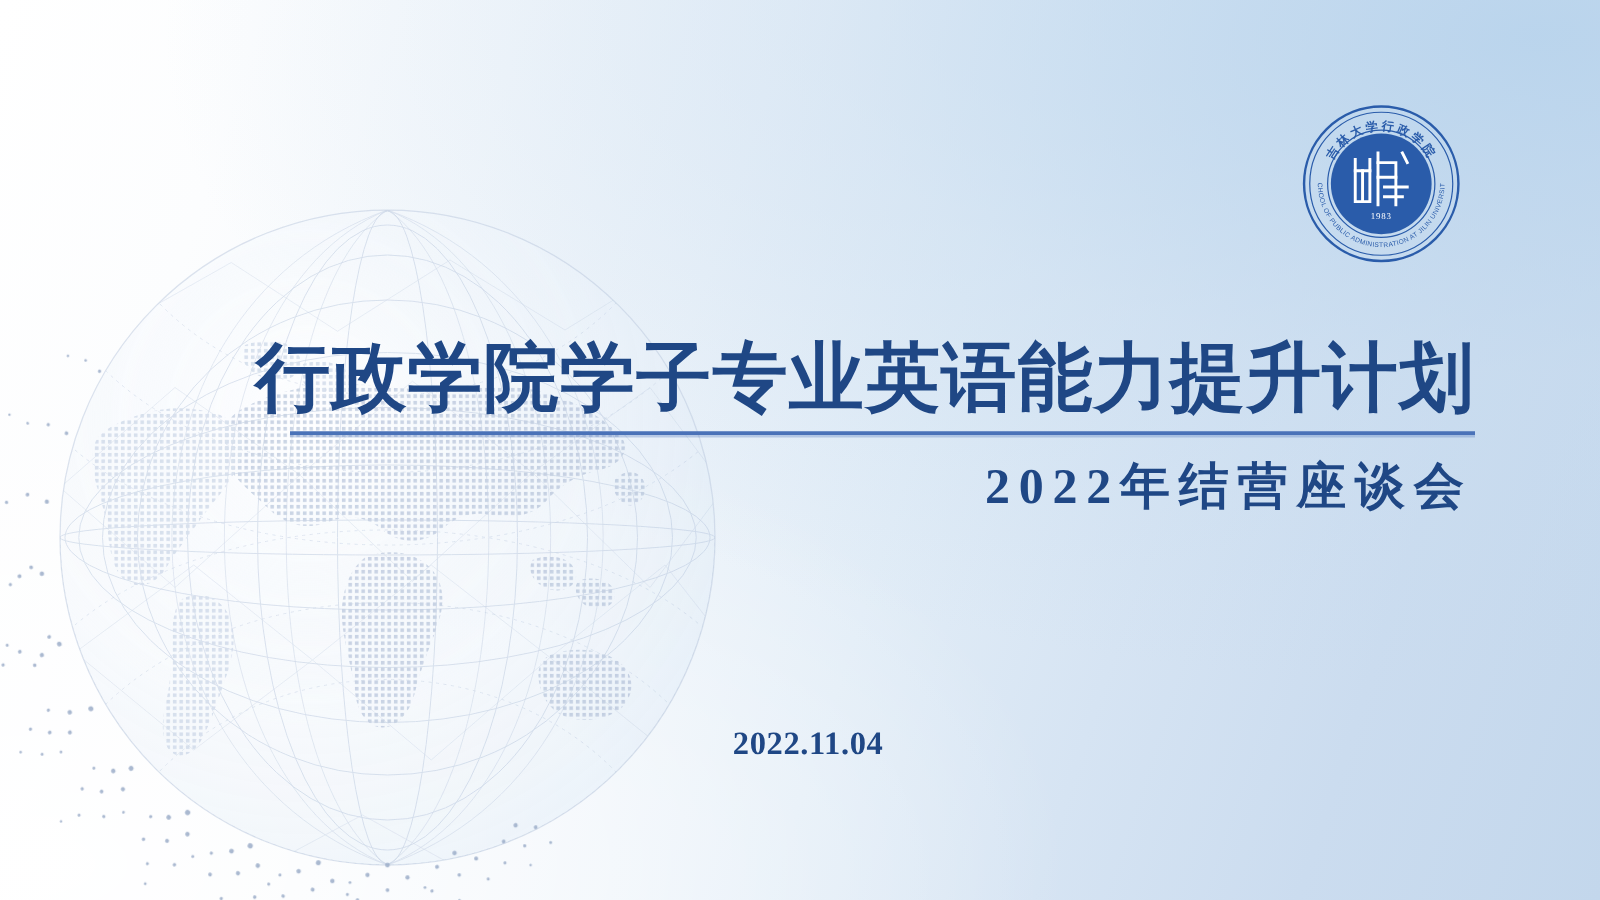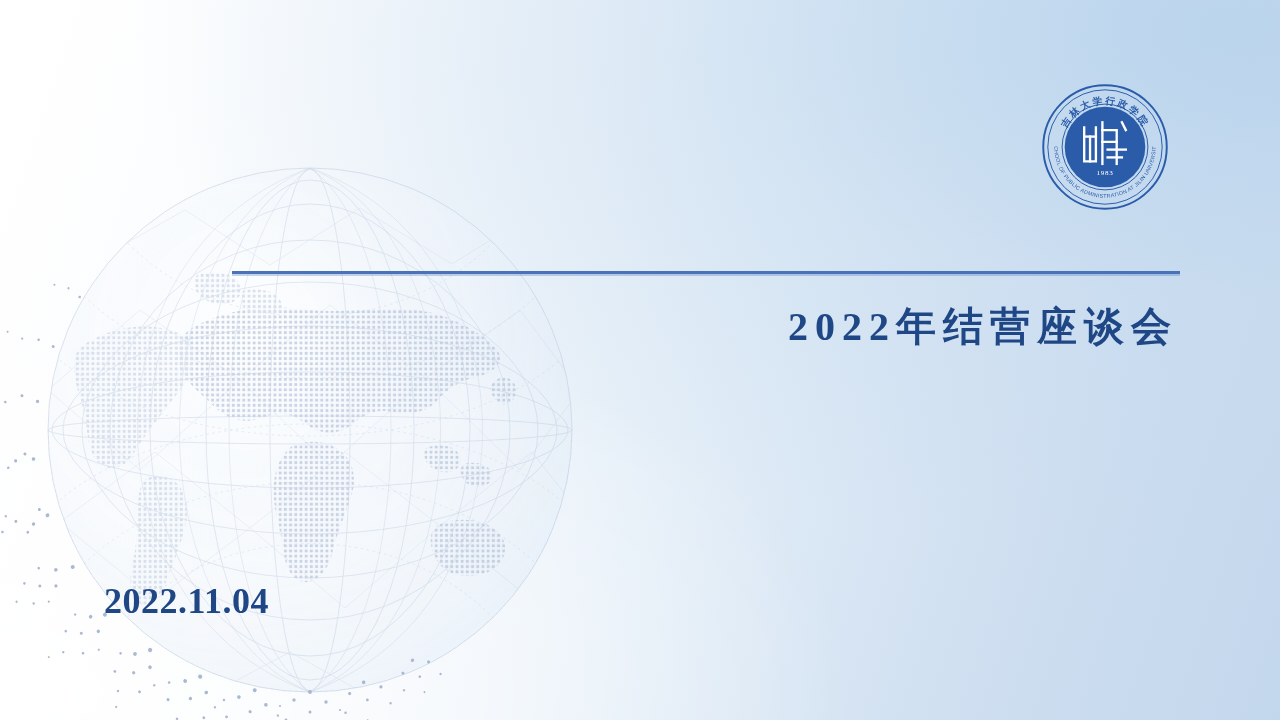--- a/index.html
+++ b/index.html
@@ -98,39 +98,39 @@
     margin-top: 17px;
     font-family: "Liberation Sans", sans-serif;
     font-weight: 300;
     font-size: 30px;
     line-height: 34px;
     letter-spacing: -0.2px;
     color: #50749f;
     white-space: nowrap;
   }
   .sub-cn {
-    margin-top: 28px;
+    margin-top: 16px;
     font-family: "Liberation Serif", "DejaVu Serif", serif;
     font-weight: bold;
     font-size: 40px;
     line-height: 50px;
     letter-spacing: 7px;
     color: #1f4785;
     white-space: nowrap;
     padding-right: 2px;
   }
   .date {
     position: absolute;
-    left: 104px;
+    left: 124px;
     top: 580px;
     width: 1045px;
-    text-align: left;
+    text-align: center;
     font-family: "Liberation Serif", "DejaVu Serif", serif;
     font-weight: bold;
-    font-size: 36px;
+    font-size: 26px;
     letter-spacing: 0.5px;
     color: #1f4785;
   }
 </style>
 </head>
 <body>
 
 <div id="slide">
 
   <div class="bg-base"></div>
@@ -398,19 +398,20 @@
         <path d="M104,104 L132,104"></path>
         <path d="M118,92 L118,126"></path>
         <path d="M126,62 L132,74"></path>
         <path d="M104,116 L126,116"></path>
       </g>
       <text x="100" y="143" font-family="'Liberation Serif', serif" font-size="11" fill="#ffffff" text-anchor="middle" letter-spacing="1">1983</text>
     </svg>
   </div>
 
   <div class="text-block">
+    <div class="main-title">行政学院学子专业英语能力提升计划</div>
     <div class="divider"></div>
     <div class="sub-cn">2022年结营座谈会</div>
   </div>
 
   <div class="date">2022.11.04</div>
 
 </div>
 
 </body></html>

